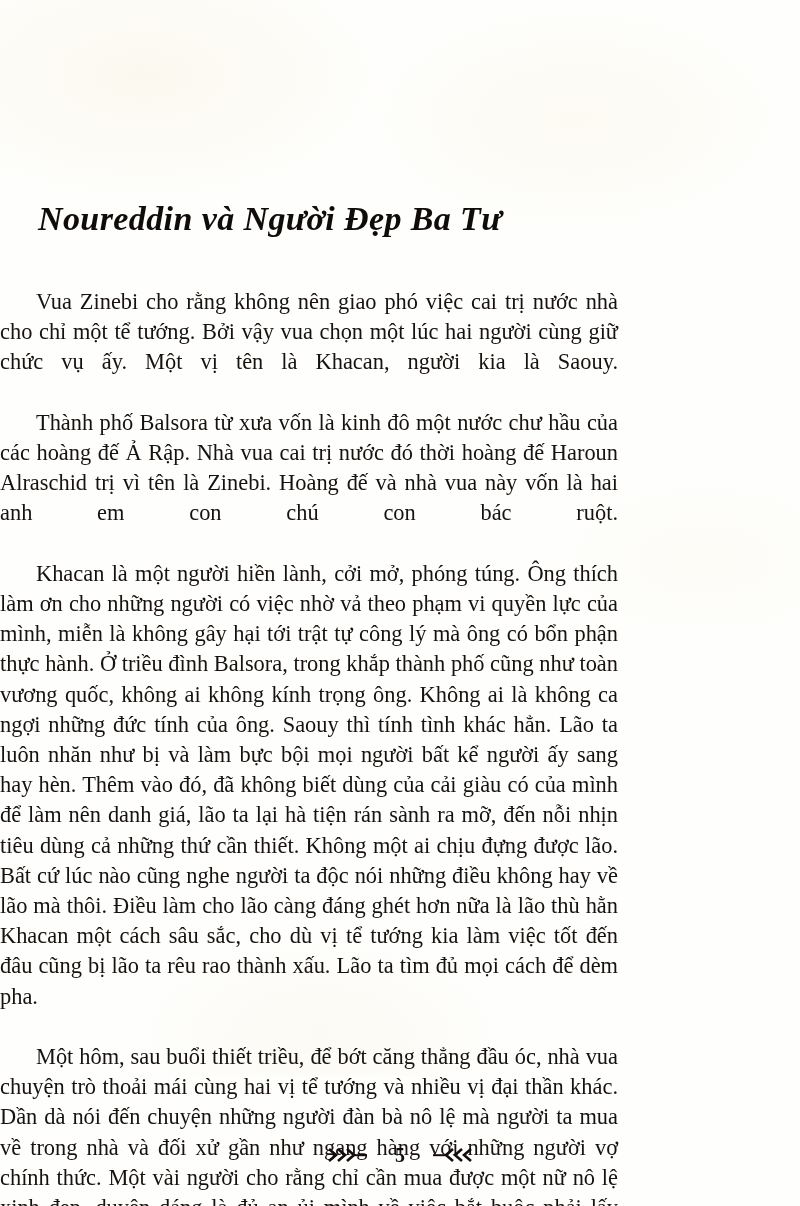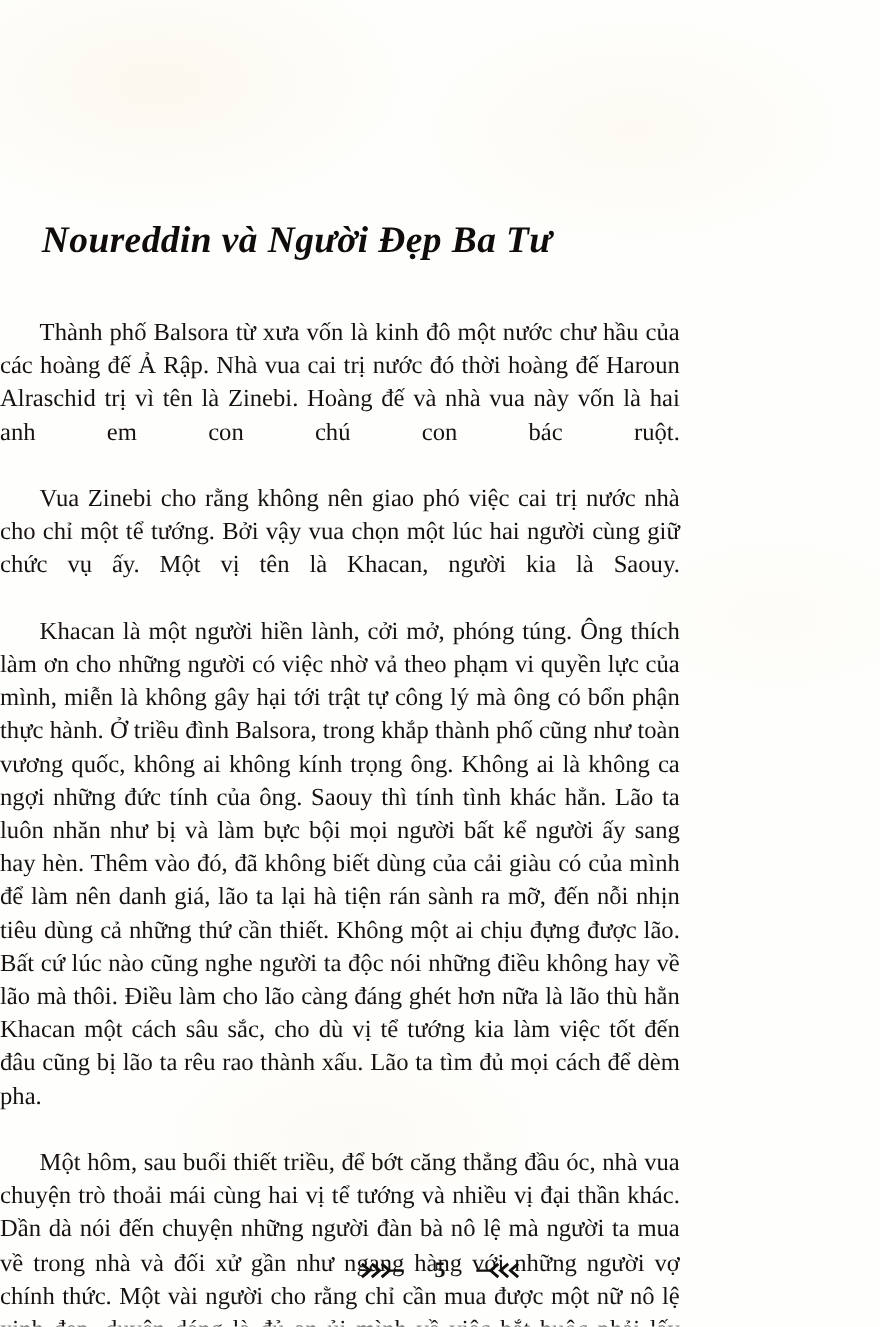--- a/index.html
+++ b/index.html
@@ -114,22 +114,22 @@
 </head>
 <body>
 
 <div class="page">
 
   <div class="paper-texture"></div>
 
   <h1 class="chapter-title">Noureddin và Người Đẹp Ba Tư</h1>
 
   <div class="body-copy">
+    <p>Vua Zinebi cho rằng không nên giao phó việc cai trị nước nhà cho chỉ một tể tướng. Bởi vậy vua chọn một lúc hai người cùng giữ chức vụ ấy. Một vị tên là Khacan, người kia là Saouy.</p>
     <p>Thành phố Balsora từ xưa vốn là kinh đô một nước chư hầu của các hoàng đế Ả Rập. Nhà vua cai trị nước đó thời hoàng đế Haroun Alraschid trị vì tên là Zinebi. Hoàng đế và nhà vua này vốn là hai anh em con chú con bác ruột.</p>
-    <p>Vua Zinebi cho rằng không nên giao phó việc cai trị nước nhà cho chỉ một tể tướng. Bởi vậy vua chọn một lúc hai người cùng giữ chức vụ ấy. Một vị tên là Khacan, người kia là Saouy.</p>
     <p>Khacan là một người hiền lành, cởi mở, phóng túng. Ông thích làm ơn cho những người có việc nhờ vả theo phạm vi quyền lực của mình, miễn là không gây hại tới trật tự công lý mà ông có bổn phận thực hành. Ở triều đình Balsora, trong khắp thành phố cũng như toàn vương quốc, không ai không kính trọng ông. Không ai là không ca ngợi những đức tính của ông. Saouy thì tính tình khác hẳn. Lão ta luôn nhăn như bị và làm bực bội mọi người bất kể người ấy sang hay hèn. Thêm vào đó, đã không biết dùng của cải giàu có của mình để làm nên danh giá, lão ta lại hà tiện rán sành ra mỡ, đến nỗi nhịn tiêu dùng cả những thứ cần thiết. Không một ai chịu đựng được lão. Bất cứ lúc nào cũng nghe người ta độc nói những điều không hay về lão mà thôi. Điều làm cho lão càng đáng ghét hơn nữa là lão thù hằn Khacan một cách sâu sắc, cho dù vị tể tướng kia làm việc tốt đến đâu cũng bị lão ta rêu rao thành xấu. Lão ta tìm đủ mọi cách để dèm pha.</p>
     <p>Một hôm, sau buổi thiết triều, để bớt căng thẳng đầu óc, nhà vua chuyện trò thoải mái cùng hai vị tể tướng và nhiều vị đại thần khác. Dần dà nói đến chuyện những người đàn bà nô lệ mà người ta mua về trong nhà và đối xử gần như ngang hàng với những người vợ chính thức. Một vài người cho rằng chỉ cần mua được một nữ nô lệ xinh đẹp, duyên dáng là đủ an ủi mình về việc bắt buộc phải lấy những người vợ môn đăng hộ đối hoặc vì lợi ích gia đình. Những người vợ này không nhất thiết ai cũng có nhan sắc xinh đẹp và thân hình cân đối, nở nang.</p>
   </div>
 
   <div class="page-footer">
 
     <span class="ornament">
       <svg width="46" height="18" viewBox="0 0 46 18" aria-hidden="true">
         <g fill="none" stroke="currentColor" stroke-width="2.6" stroke-linecap="butt">
           <polyline points="2,3 9,9 2,15"></polyline>

